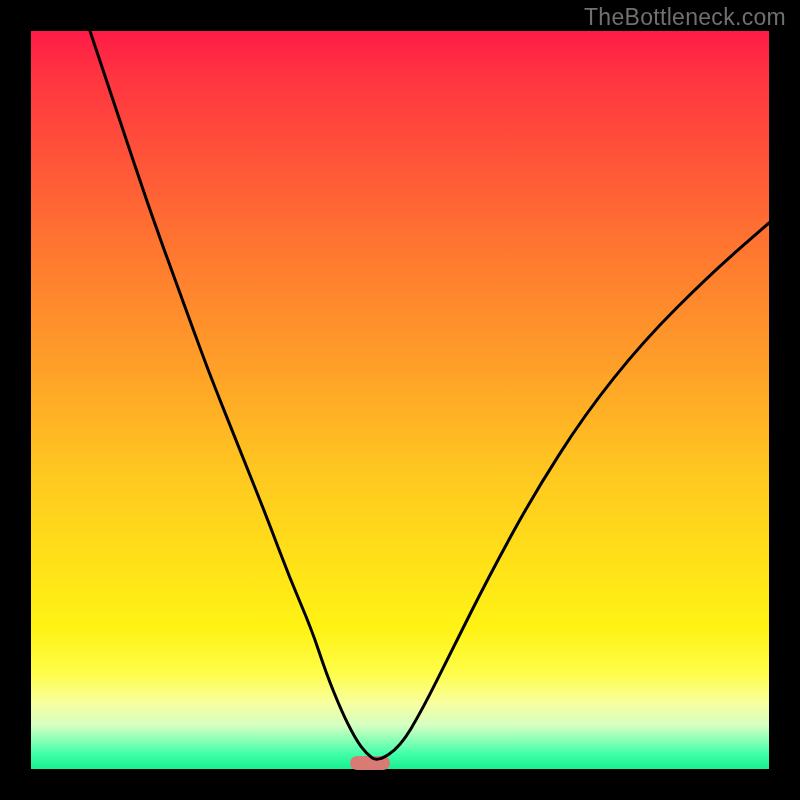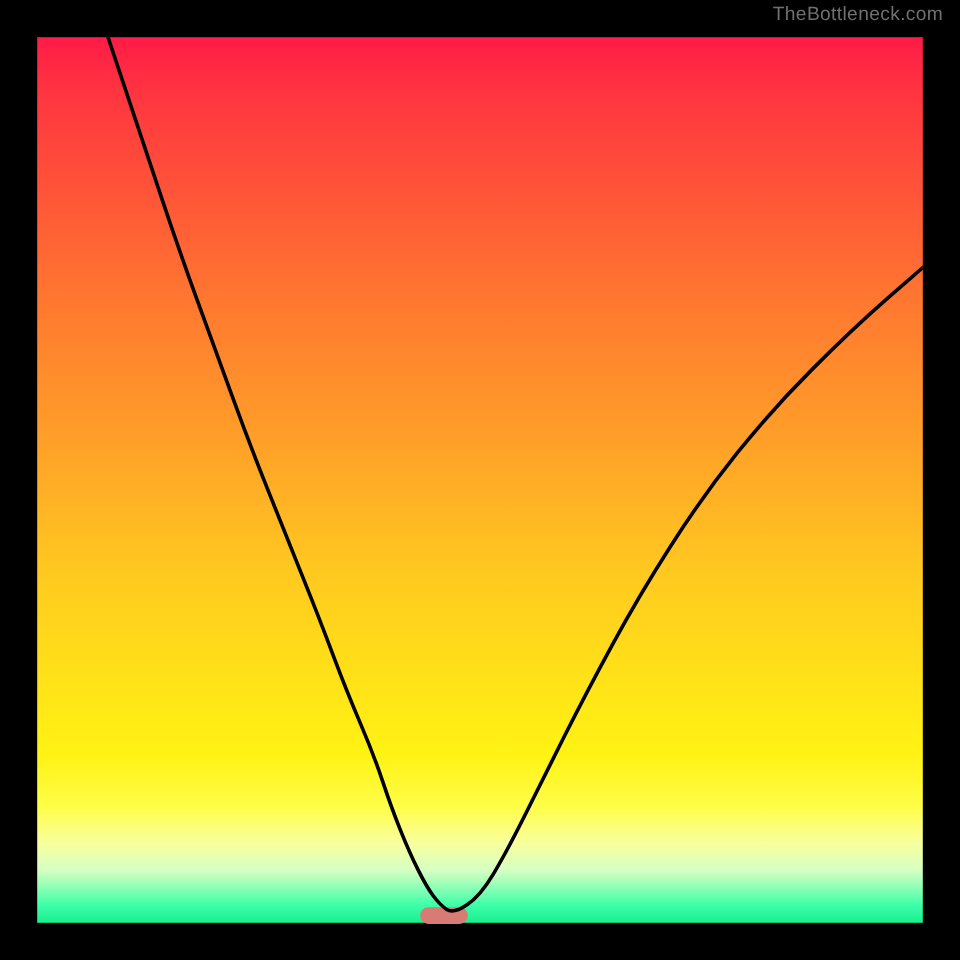--- a/index.html
+++ b/index.html
@@ -15,21 +15,21 @@
     position: relative;
     width: 800px;
     height: 800px;
     background: #000;
   }
   .watermark {
     position: absolute;
     top: 4px;
     right: 14px;
     color: #707070;
-    font-size: 16px;
+    font-size: 23px;
     letter-spacing: 0.3px;
     z-index: 50;
     font-weight: 500;
   }
   .plot-area {
     position: absolute;
     left: 31px;
     top: 31px;
     width: 738px;
     height: 738px;

